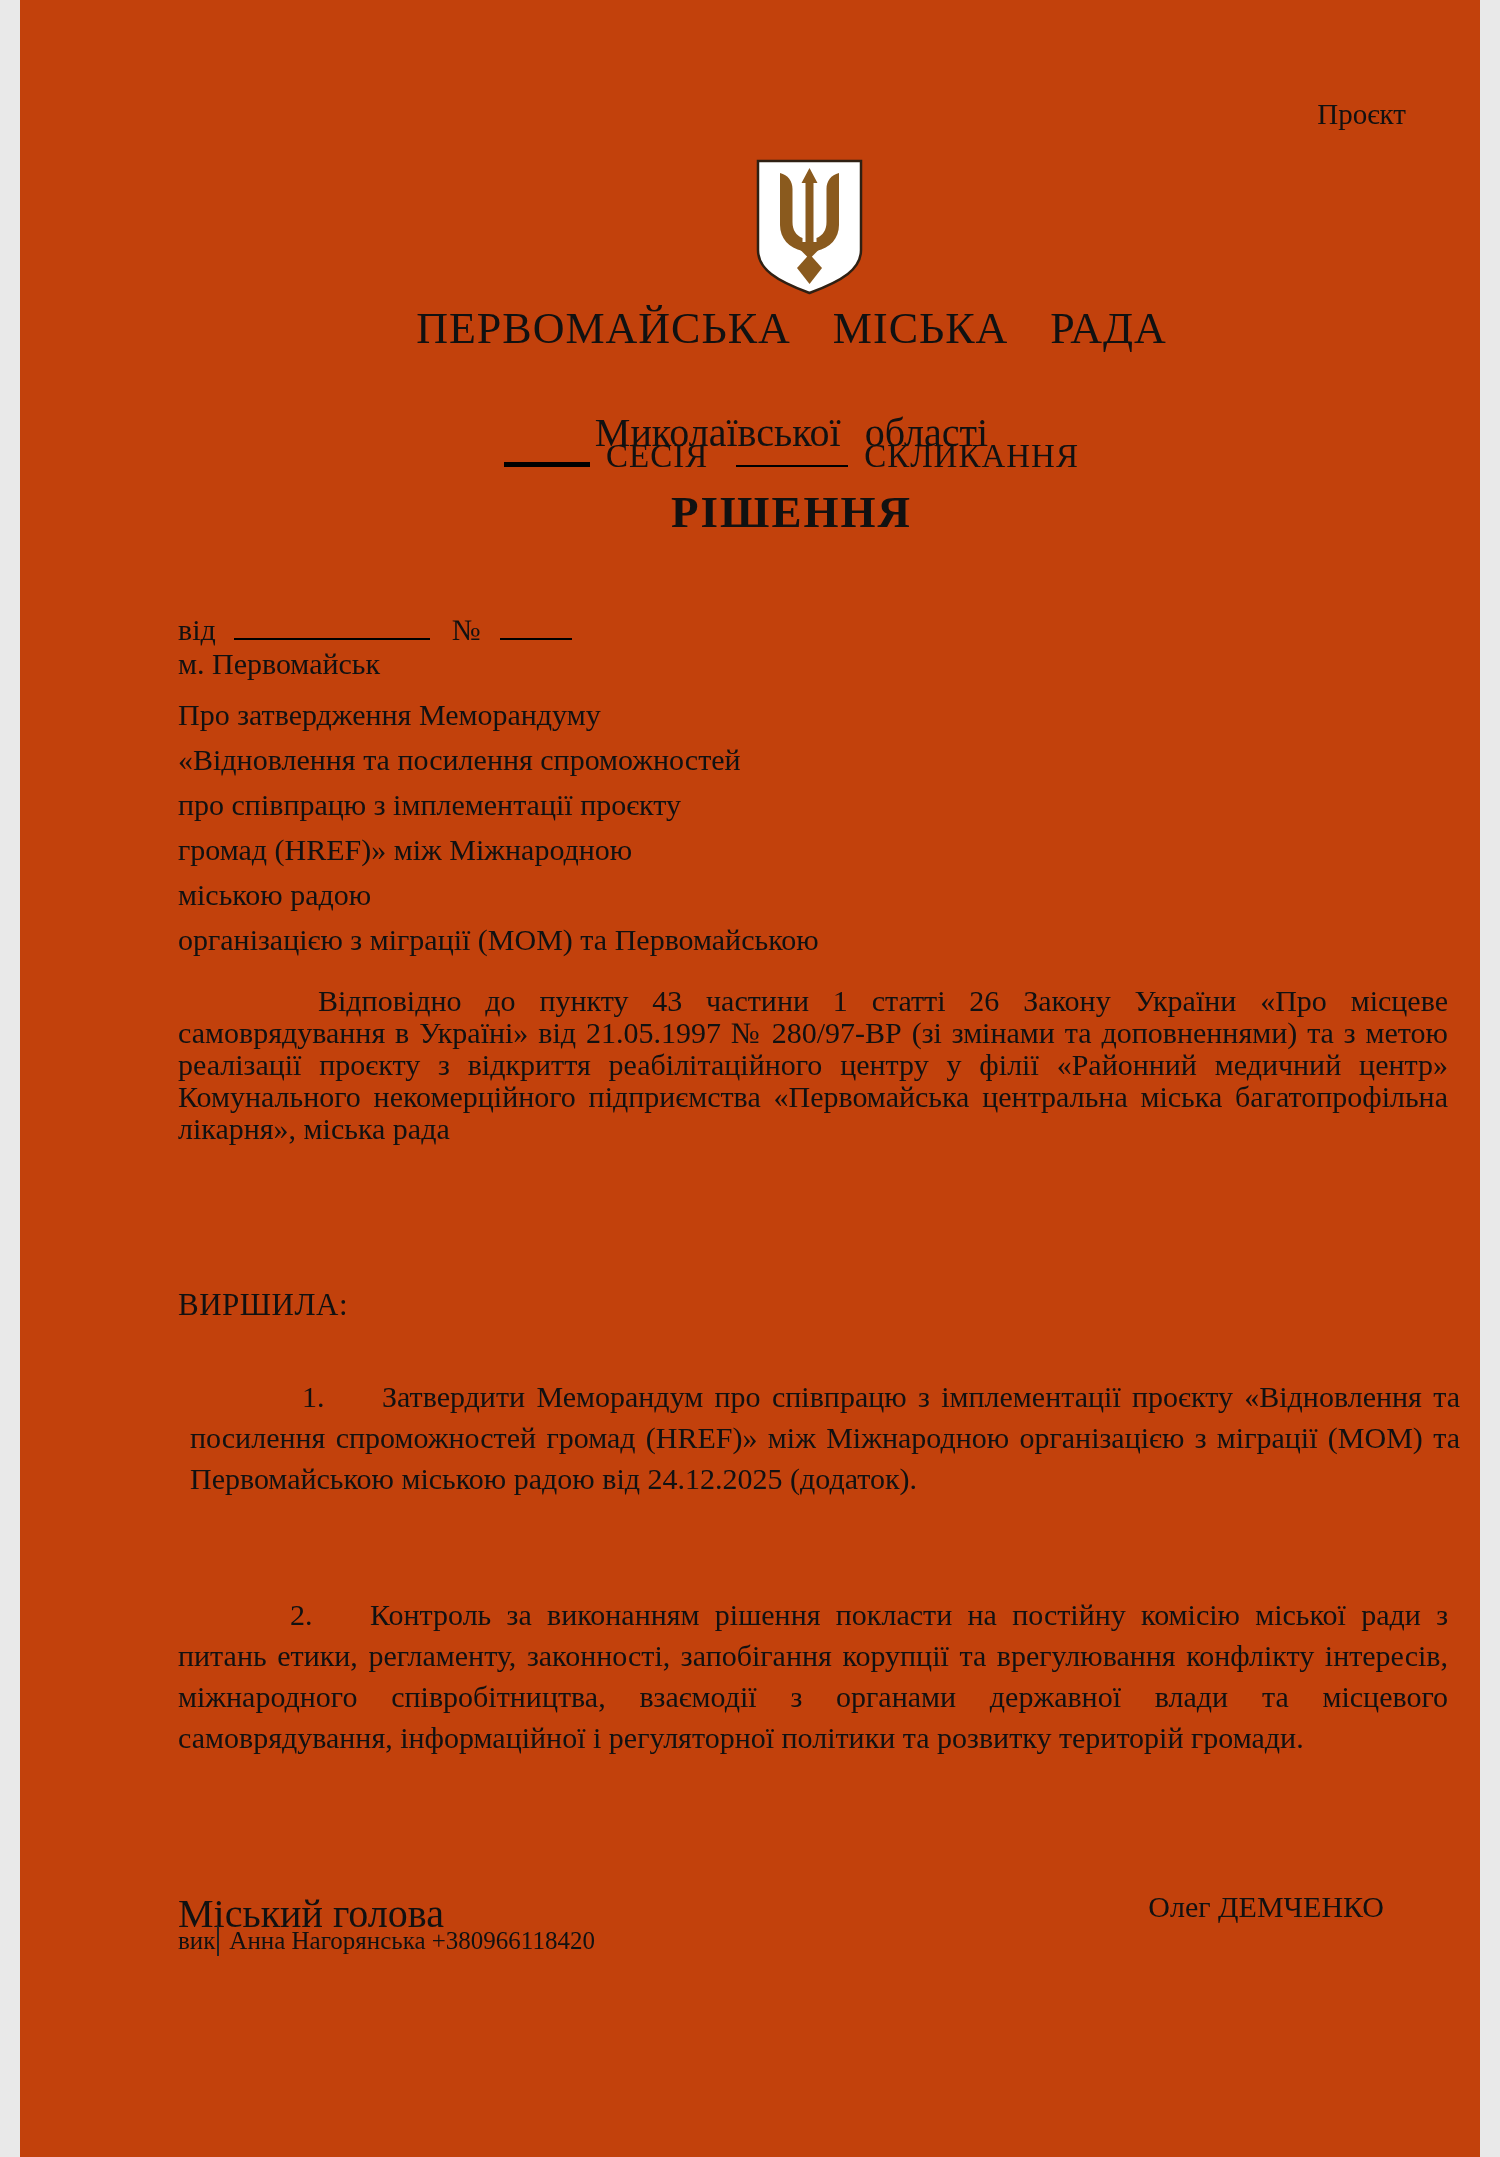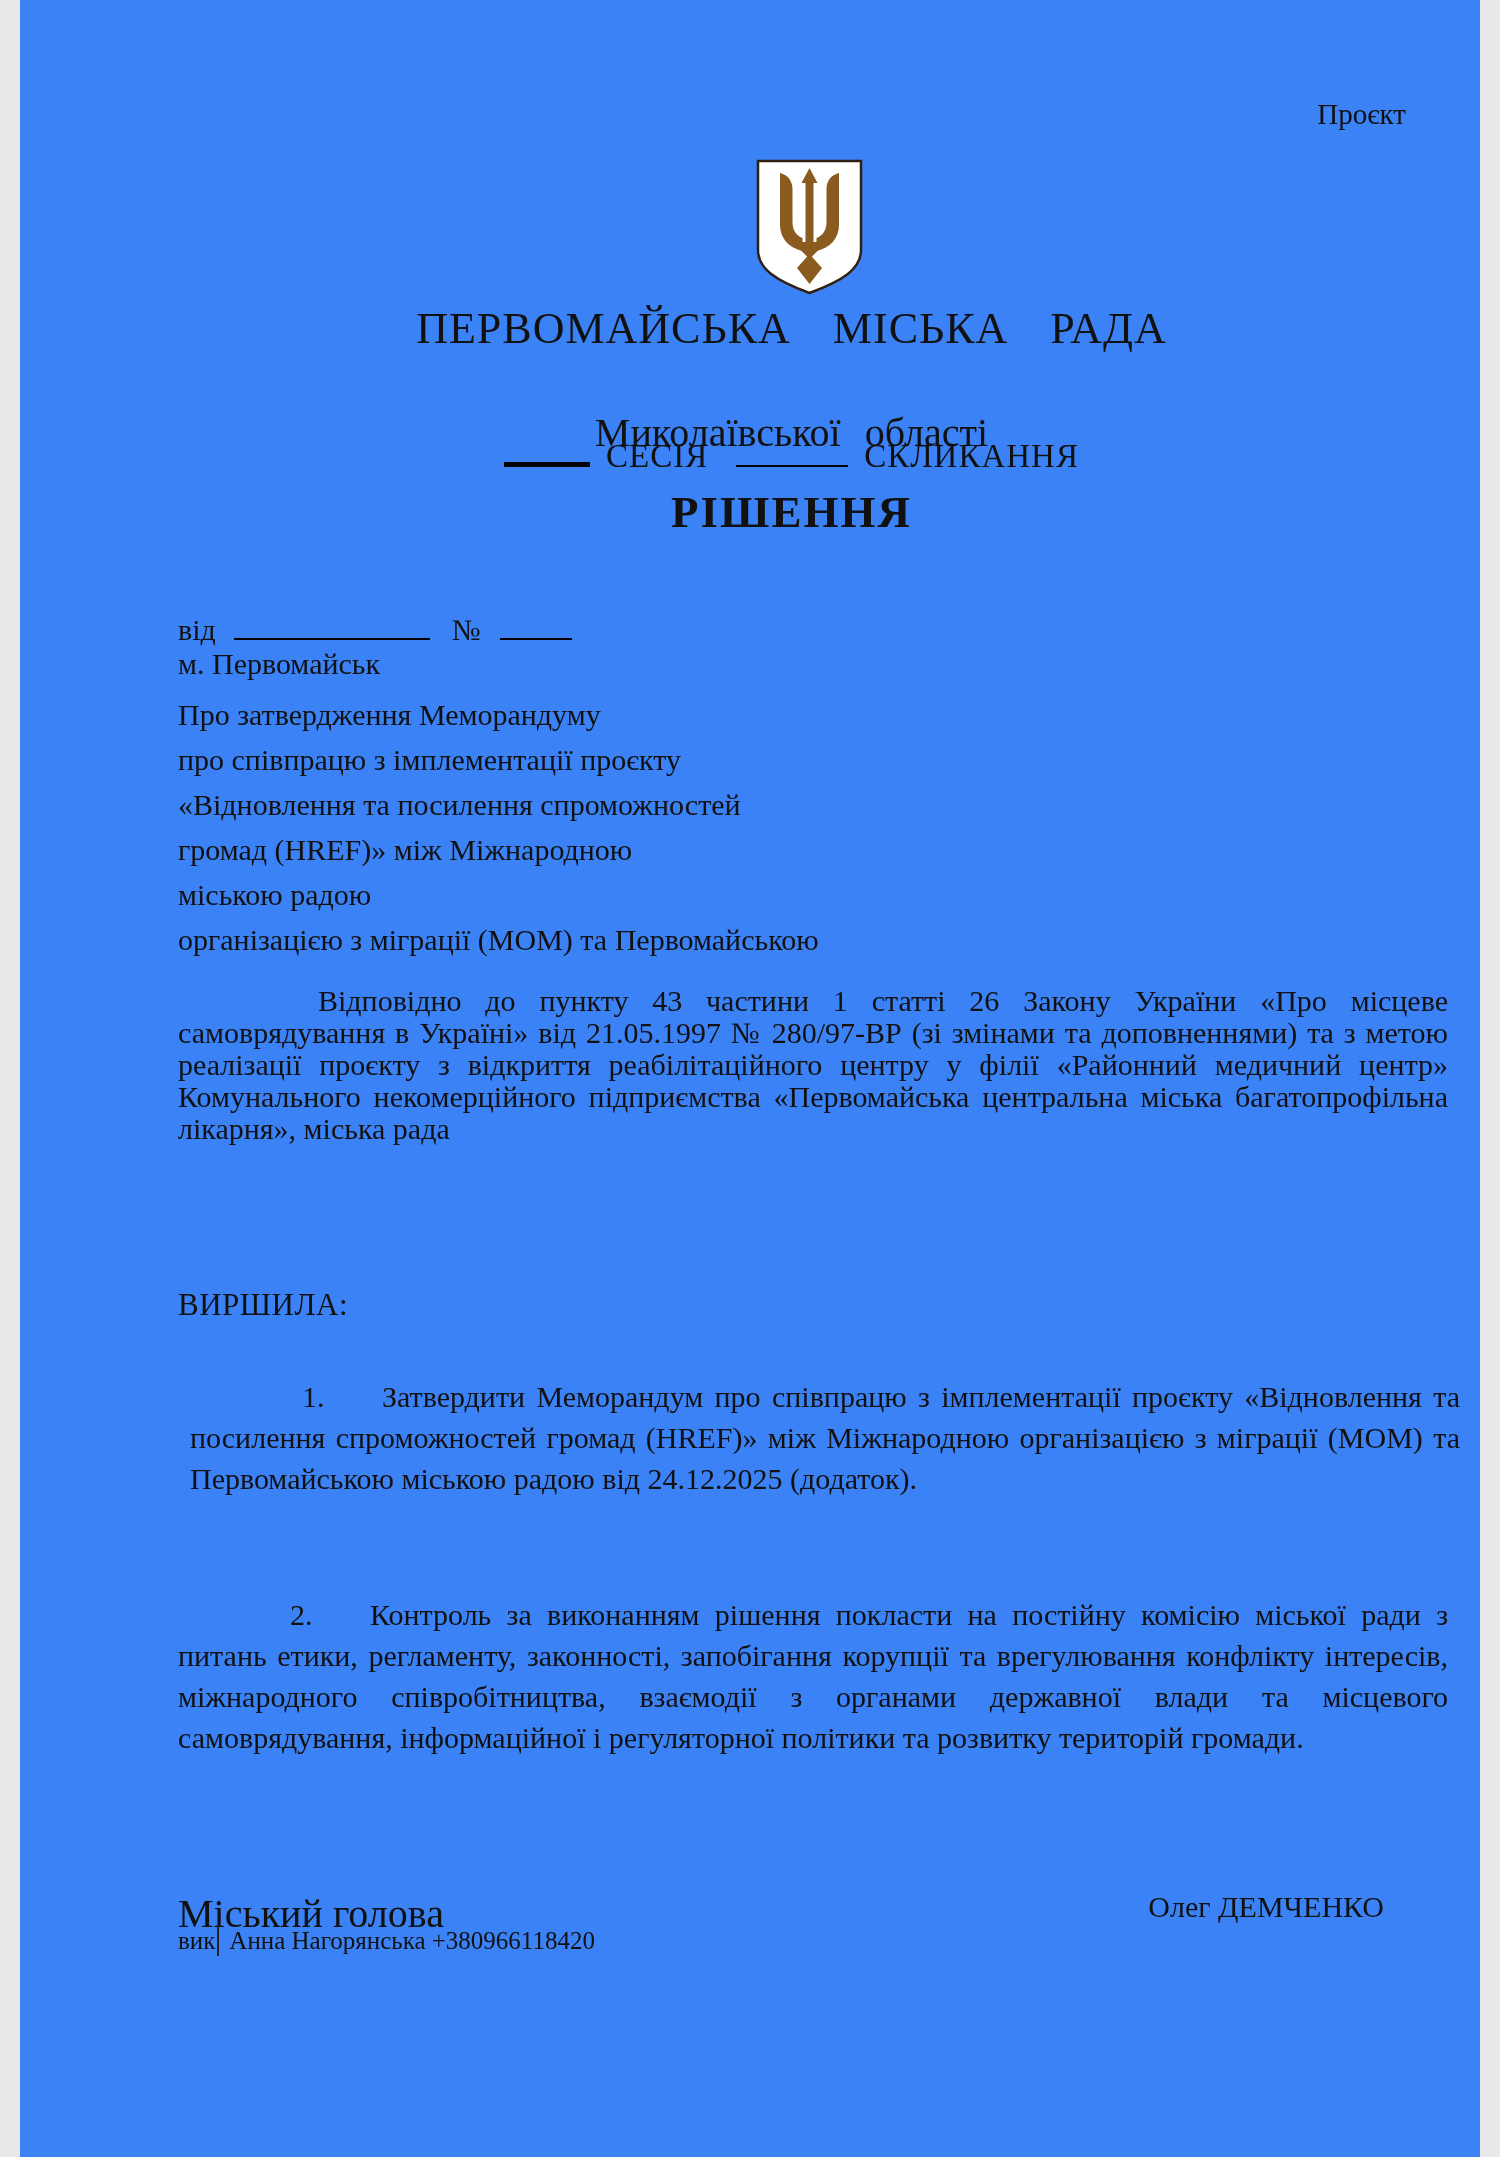--- a/index.html
+++ b/index.html
@@ -1,20 +1,20 @@
 <!DOCTYPE html>
 <html><head>
 <meta charset="utf-8">
 <style>
   html,body{margin:0;padding:0;background:#e9e9e9;}
   .page{
     position:relative;
     width:1460px;height:2157px;
     margin:0 auto;
-    background:#3b82f6;
+    background:#c2410c;
     font-family:"Liberation Serif","DejaVu Serif",serif;
     color:#111;
     overflow:hidden;
   }
   .project{position:absolute;top:98px;right:74px;font-size:29px;}
   .emblem{position:absolute;top:158px;left:734px;width:111px;height:138px;}
   .h-council{position:absolute;top:303px;left:115px;width:1313px;text-align:center;
     font-size:44px;word-spacing:30px;letter-spacing:1px;white-space:nowrap;}
   .h-region{position:absolute;top:362px;left:115px;width:1313px;text-align:center;
     font-size:40px;word-spacing:14px;margin-top:47px;}
@@ -74,22 +74,22 @@
   <div class="h-title">РІШЕННЯ</div>
 
   <div class="date-line">
     <span>від</span><span class="blank blank-date"></span><span>№</span><span class="blank blank-num"></span>
   </div>
 
   <div class="city">м. Первомайськ</div>
 
   <div class="subject">
     <div>Про затвердження Меморандуму</div>
+    <div>«Відновлення та посилення спроможностей</div>
     <div>про співпрацю з імплементації проєкту</div>
-    <div>«Відновлення та посилення спроможностей</div>
     <div>громад (HREF)» між Міжнародною</div>
     <div>міською радою</div>
     <div>організацією з міграції (МОМ) та Первомайською</div>
   </div>
 
   <div class="preamble">Відповідно до пункту 43 частини 1 статті  26 Закону України «Про місцеве самоврядування в Україні» від 21.05.1997 № 280/97-ВР (зі змінами та доповненнями) та з метою реалізації проєкту з відкриття реабілітаційного центру у філії «Районний медичний центр» Комунального некомерційного підприємства «Первомайська центральна міська багатопрофільна лікарня», міська рада</div>
 
   <div class="resolved">ВИРШИЛА:</div>
 
   <div class="point point-1">

